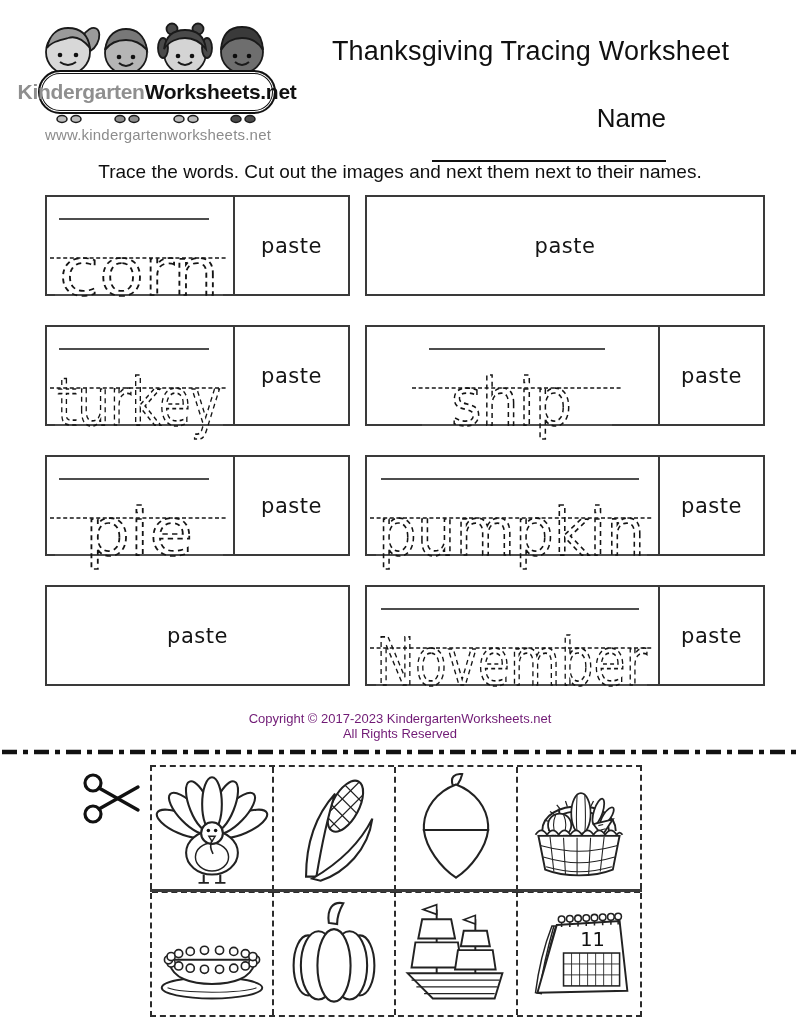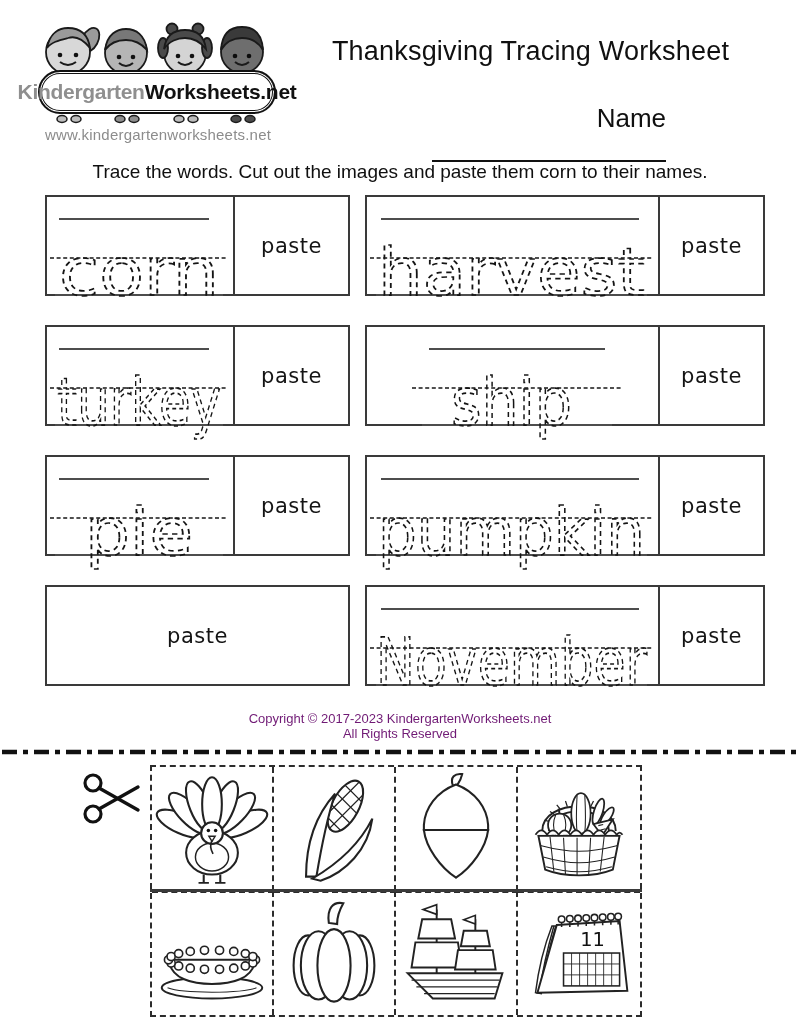--- a/index.html
+++ b/index.html
@@ -128,44 +128,36 @@
   </div>
   <div class="abs site-url">www.kindergartenworksheets.net</div>
 
   <div class="abs title">Thanksgiving Tracing Worksheet</div>
 
   <div class="abs name-row">
     <span class="name-label">Name</span>
     <span class="name-line"></span>
   </div>
 
-  <div class="abs instruction">Trace the words. Cut out the images and paste them corn to their names.</div>
+  <div class="abs instruction">Trace the words. Cut out the images and next them next to their names.</div>
 
   <div class="cell cell-left" style="top:195px">
     <div class="wordbox">
       <svg width="184" height="119" viewBox="0 0 184 119">
         <line x1="12" y1="22" x2="162" y2="22" stroke="#4d4d4d" stroke-width="2.2"></line>
         <line x1="3" y1="61" x2="181" y2="61" stroke="#161616" stroke-width="1.4" stroke-dasharray="4 2.6"></line>
         <line x1="8" y1="98" x2="176" y2="98" stroke="#4d4d4d" stroke-width="2.2"></line>
         <text class="trace-text" x="12" y="98" textLength="160" lengthAdjust="spacingAndGlyphs" fill="none" stroke="#141414" stroke-width="1.7" stroke-dasharray="5 4">corn</text>
       </svg>
     </div>
     <div class="pastebox">
       <span class="paste-label">paste</span>
     </div>
   </div>
   <div class="cell cell-right" style="top:195px">
-    <div class="wordbox">
-      <svg width="289" height="119" viewBox="0 0 289 119">
-        <line x1="14" y1="22" x2="272" y2="22" stroke="#4d4d4d" stroke-width="2.2"></line>
-        <line x1="3" y1="61" x2="286" y2="61" stroke="#161616" stroke-width="1.4" stroke-dasharray="4 2.6"></line>
-        <line x1="9" y1="98" x2="280" y2="98" stroke="#4d4d4d" stroke-width="2.2"></line>
-        <text class="trace-text" x="11" y="98" textLength="267" lengthAdjust="spacingAndGlyphs" fill="none" stroke="#141414" stroke-width="1.7" stroke-dasharray="5 4">harvest</text>
-      </svg>
-    </div>
     <div class="pastebox">
       <span class="paste-label">paste</span>
     </div>
   </div>
 
   <div class="cell cell-left" style="top:325px">
     <div class="wordbox">
       <svg width="184" height="119" viewBox="0 0 184 119">
         <line x1="12" y1="22" x2="162" y2="22" stroke="#4d4d4d" stroke-width="2.2"></line>
         <line x1="3" y1="61" x2="181" y2="61" stroke="#161616" stroke-width="1.4" stroke-dasharray="4 2.6"></line>

